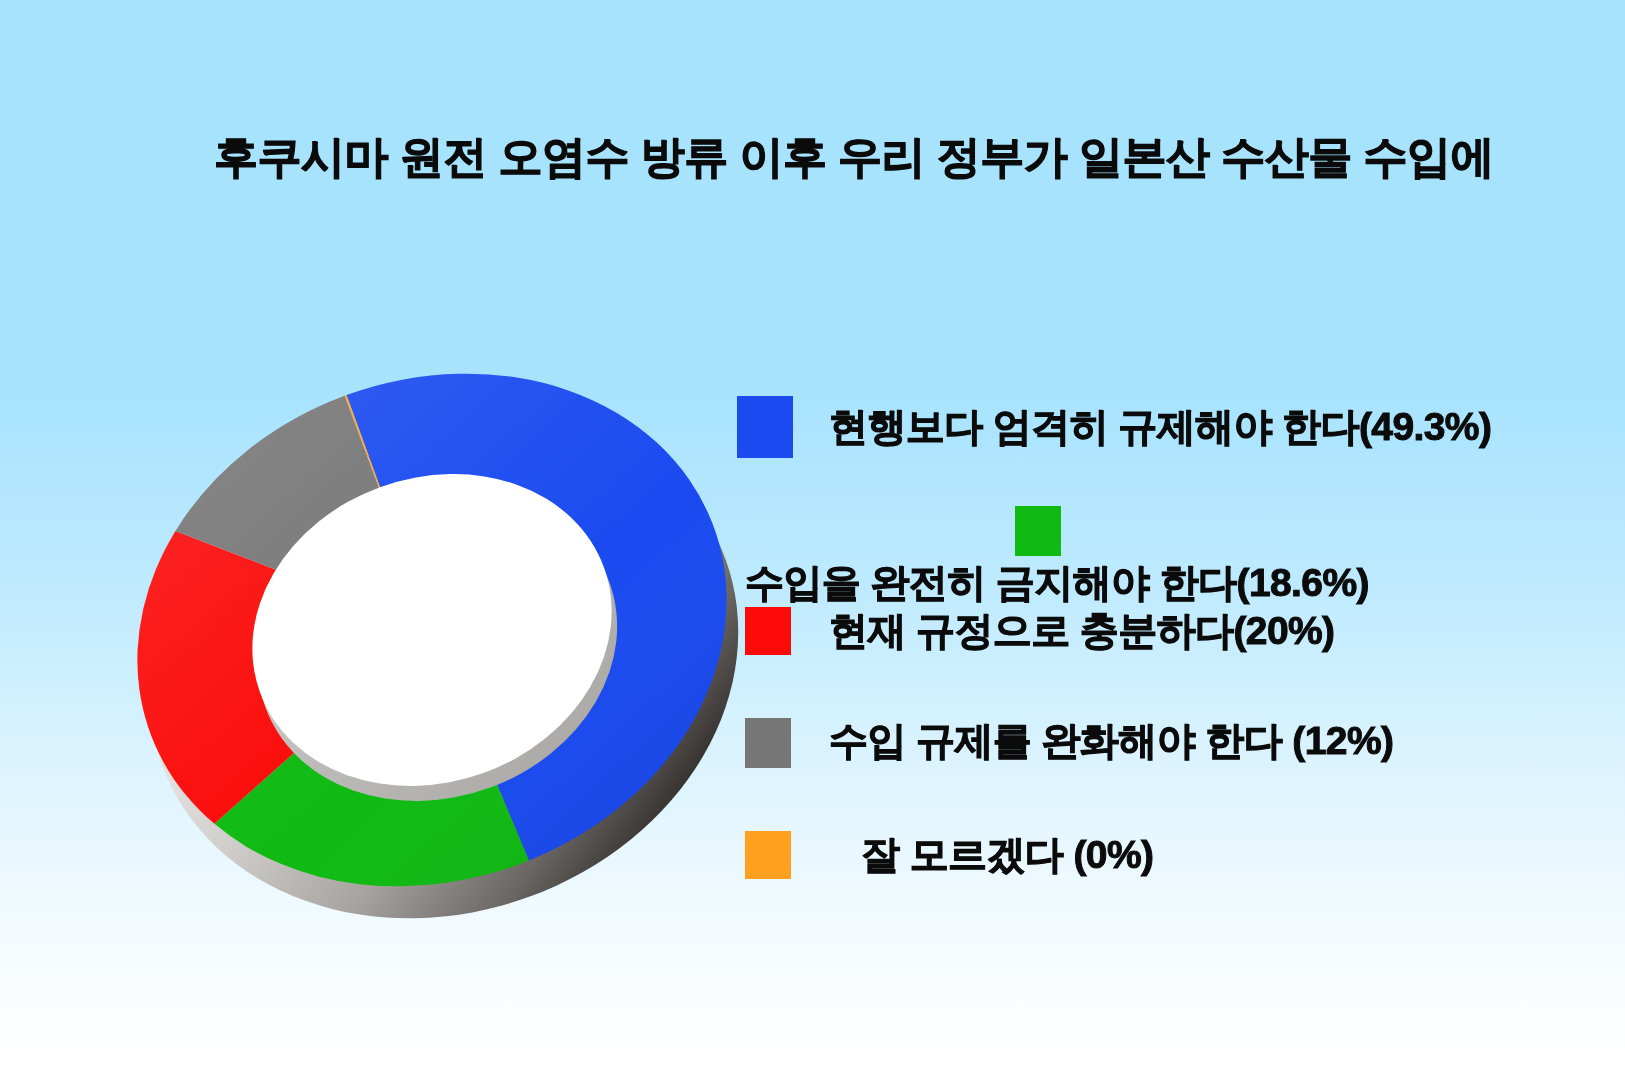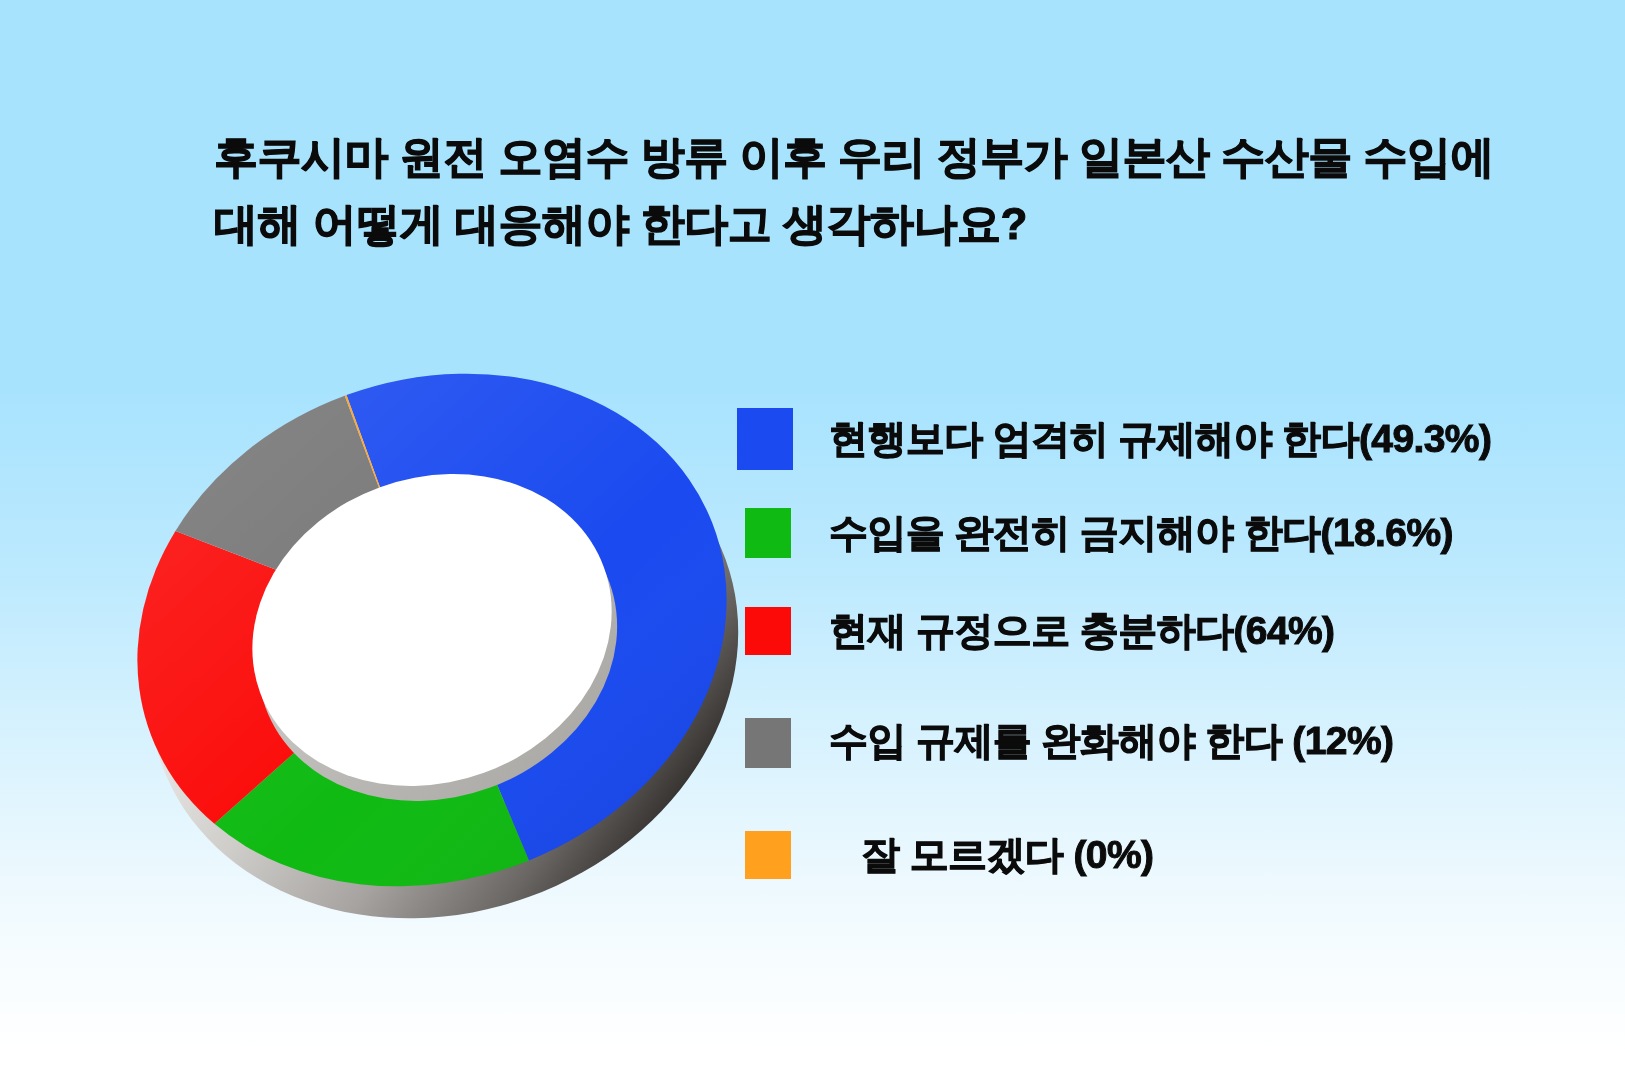--- a/index.html
+++ b/index.html
@@ -85,21 +85,20 @@
     -webkit-text-stroke: 1px #0b0b0b;
   }
 </style>
 </head>
 <body>
 
 <div id="page">
 
   <div class="title-block">
     <div class="title-line">후쿠시마 원전 오염수 방류 이후 우리 정부가 일본산 수산물 수입에</div>
-    <div class="title-line">대해 어떻게 대응해야 한다고 생각하나요?</div>
   </div>
 
   <div class="chart-area">
     <svg viewBox="0 0 680 660" xmlns="http://www.w3.org/2000/svg" aria-hidden="true">
       <defs>
 
         <linearGradient id="gradOuterWall" x1="0.05" y1="0.12" x2="0.78" y2="1">
           <stop offset="0%" stop-color="#fbfbfb"></stop>
           <stop offset="18%" stop-color="#eceae8"></stop>
           <stop offset="40%" stop-color="#cfcdca"></stop>
@@ -158,33 +157,33 @@
           <ellipse cx="0" cy="0" rx="183" ry="152" fill="url(#gradInnerWall)"></ellipse>
         </g>
 
         <ellipse cx="0" cy="0" rx="183" ry="152" fill="#ffffff"></ellipse>
       </g>
     </svg>
   </div>
 
   <div class="legend">
 
-    <div class="legend-row" style="top:12px; left:0px;">
+    <div class="legend-row" style="top:0px; left:0px;">
       <span class="legend-swatch" style="width:56px; height:62px; background:#1a4af0; margin-right:36px;"></span>
       <span class="legend-label">현행보다 엄격히 규제해야 한다(49.3%)</span>
     </div>
 
-    <div class="legend-row" style="top:110px; left:8px;">
+    <div class="legend-row" style="top:110px; left:8px;flex-direction:column;">
       <span class="legend-swatch" style="width:46px; height:50px; background:#0fba12; margin-right:38px;"></span>
       <span class="legend-label">수입을 완전히 금지해야 한다(18.6%)</span>
     </div>
 
     <div class="legend-row" style="top:208px; left:8px;">
       <span class="legend-swatch" style="width:46px; height:48px; background:#fb0a08; margin-right:38px;"></span>
-      <span class="legend-label">현재 규정으로 충분하다(64%)</span>
+      <span class="legend-label">현재 규정으로 충분하다(20%)</span>
     </div>
 
     <div class="legend-row" style="top:318px; left:8px;align-items:flex-end;">
       <span class="legend-swatch" style="width:46px; height:50px; background:#767676; margin-right:38px;"></span>
       <span class="legend-label">수입 규제를 완화해야 한다 (12%)</span>
     </div>
 
     <div class="legend-row" style="top:432px; left:8px;gap:32px;">
       <span class="legend-swatch" style="width:46px; height:48px; background:#ffa01e; margin-right:38px;"></span>
       <span class="legend-label">잘 모르겠다 (0%)</span>

